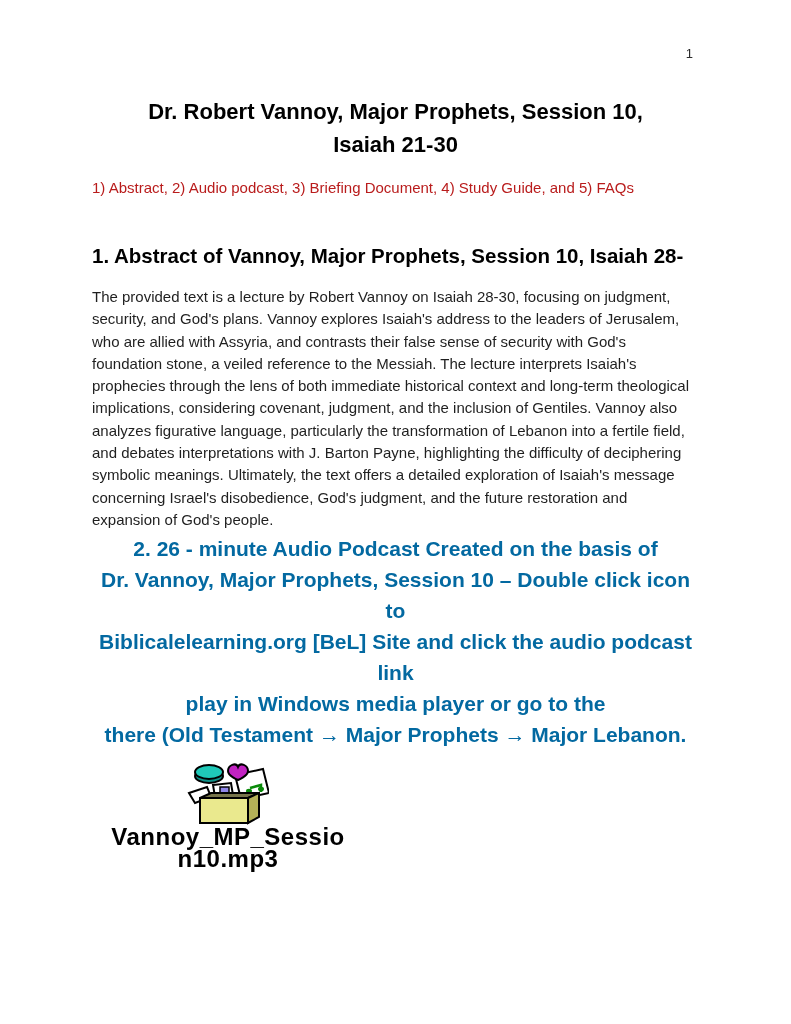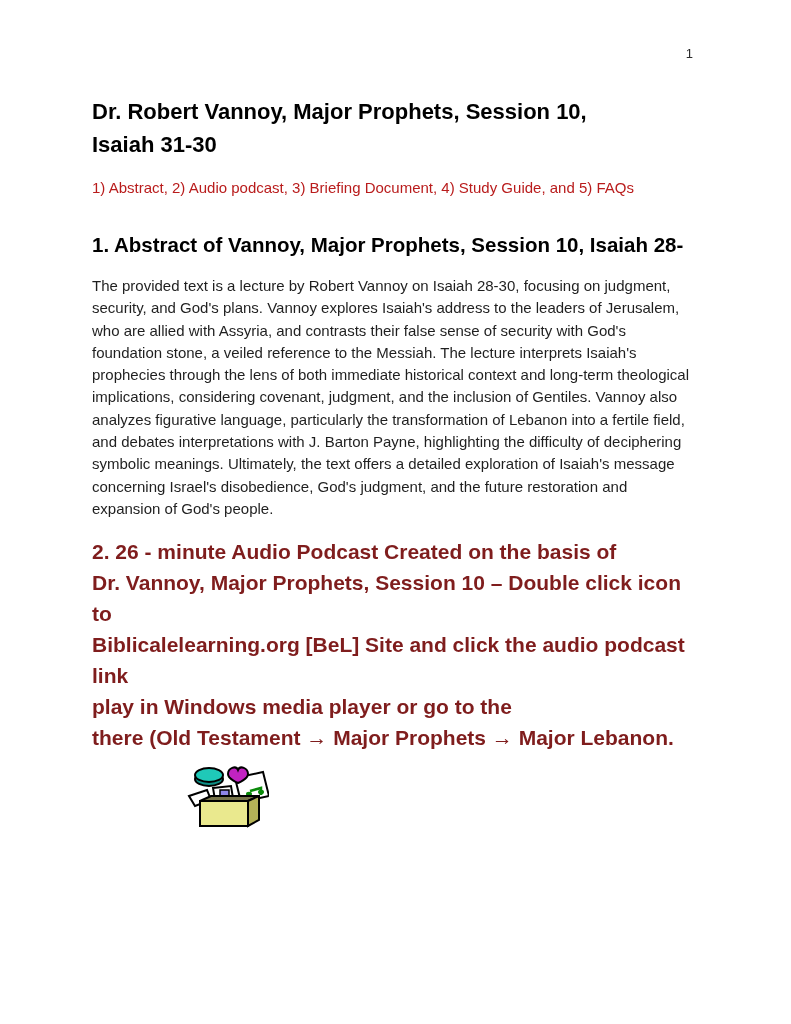--- a/index.html
+++ b/index.html
@@ -22,52 +22,53 @@
     background: #ffffff;
   }
   .page-number {
     text-align: right;
     font-size: 13px;
     color: #2b2b2b;
     padding-right: 6px;
   }
   .doc-title {
     margin-top: 34px;
-    text-align: left;
+    text-align: center;
     font-weight: bold;
     font-size: 22px;
     line-height: 33px;
     color: #000000;
   }
   .intro-line {
     margin-top: 17px;
     font-size: 15px;
     line-height: 20px;
     color: #b91c1c;
   }
   .section-heading-1 {
-    margin-top: 30px;
+    margin-top: 41px;
     font-size: 20.5px;
     font-weight: bold;
     line-height: 33px;
     color: #000000;
   }
   .abstract-par {
     margin-top: 14px;
     font-size: 15px;
     line-height: 22.3px;
     color: #1f1f1f;
     max-width: 612px;
   }
   .section-heading-2 {
-    margin-top: 16px;
+    margin-top: 2px;
     font-size: 21px;
     font-weight: bold;
     line-height: 31px;
-    color: #7f1d1d;
+    color: #0369a1;
+    text-align: center;
   }
   .attachment {
     margin-top: 11px;
     width: 272px;
     text-align: center;
   }
   .attachment svg {
     display: block;
     margin: 0 auto;
   }
@@ -83,21 +84,21 @@
 </style>
 </head>
 <body>
 
 <div class="page">
 
   <div class="page-number">1</div>
 
   <div class="doc-title">
     <div>Dr. Robert Vannoy, Major Prophets, Session 10,</div>
-    <div>Isaiah 31-30</div>
+    <div>Isaiah 21-30</div>
   </div>
 
   <div class="intro-line">1) Abstract, 2) Audio podcast, 3) Briefing Document, 4) Study Guide, and 5) FAQs</div>
 
   <div class="section-heading-1">
     <div>1. Abstract of Vannoy, Major Prophets, Session 10, Isaiah 28-</div>
   </div>
 
   <div class="abstract-par">The provided text is a lecture by Robert Vannoy on Isaiah 28-30, focusing on judgment, security, and God's plans. Vannoy explores Isaiah's address to the leaders of Jerusalem, who are allied with Assyria, and contrasts their false sense of security with God's foundation stone, a veiled reference to the Messiah. The lecture interprets Isaiah's prophecies through the lens of both immediate historical context and long-term theological implications, considering covenant, judgment, and the inclusion of Gentiles. Vannoy also analyzes figurative language, particularly the transformation of Lebanon into a fertile field, and debates interpretations with J. Barton Payne, highlighting the difficulty of deciphering symbolic meanings. Ultimately, the text offers a detailed exploration of Isaiah's message concerning Israel's disobedience, God's judgment, and the future restoration and expansion of God's people.</div>
 
@@ -126,15 +127,19 @@
         <polygon points="26,24 44,22 46,34 28,36" fill="#ffffff" stroke="#000000" stroke-width="2"></polygon>
         <rect x="33" y="26" width="9" height="7" fill="#8f86e8" stroke="#000000" stroke-width="1.5"></rect>
 
         <polygon points="2,32 20,26 24,36 8,42" fill="#ffffff" stroke="#000000" stroke-width="2"></polygon>
 
         <polygon points="13,37 24,32 72,32 61,37" fill="#77744a" stroke="#000000" stroke-width="2"></polygon>
         <polygon points="61,37 72,32 72,56 61,62" fill="#b4b157" stroke="#000000" stroke-width="2"></polygon>
         <polygon points="13,37 61,37 61,62 13,62" fill="#eae98e" stroke="#000000" stroke-width="2"></polygon>
       </svg>
     </span>
+    <div class="attachment-label">
+      <div>Vannoy_MP_Sessio</div>
+      <div>n10.mp3</div>
+    </div>
   </div>
 
 </div>
 
 </body></html>

